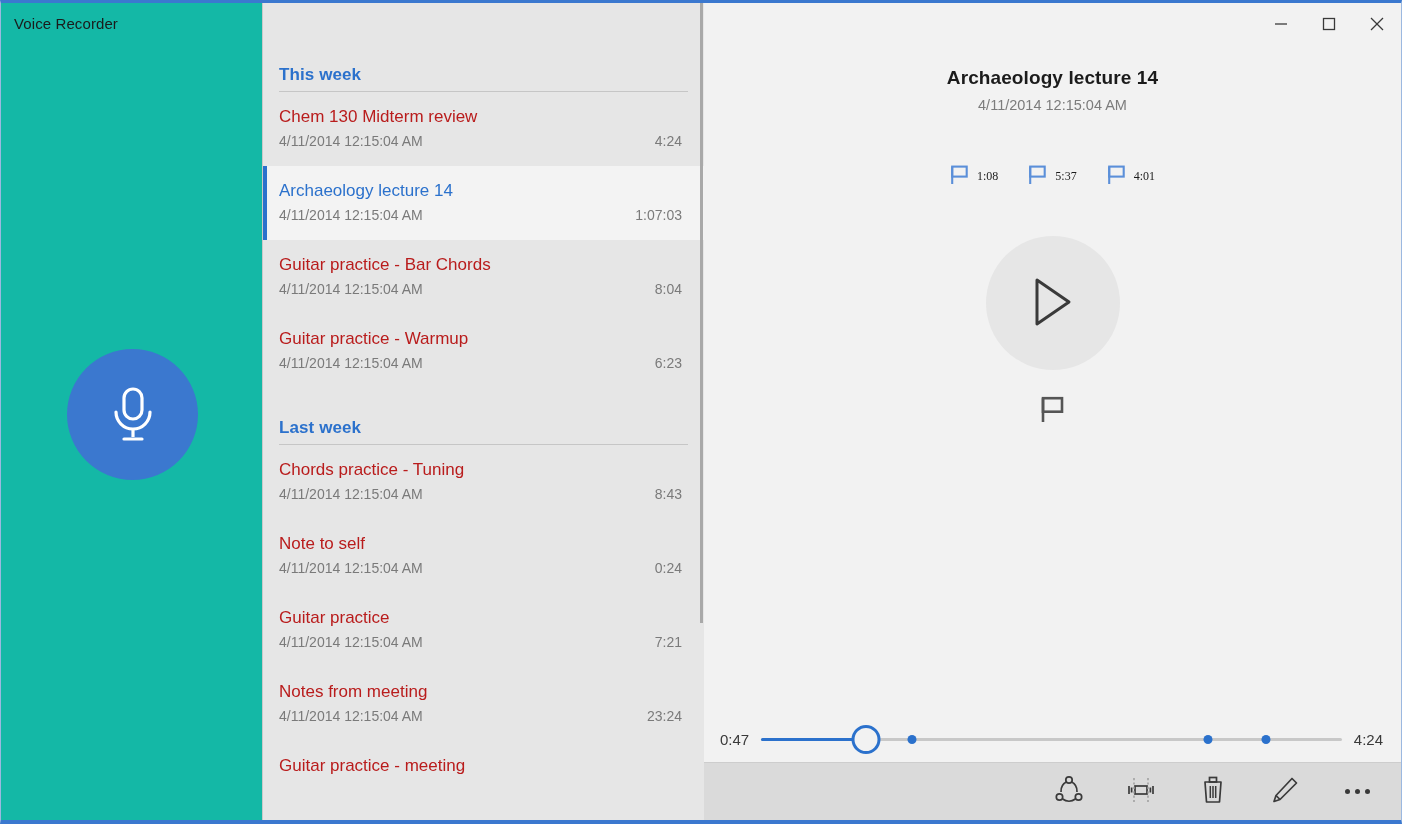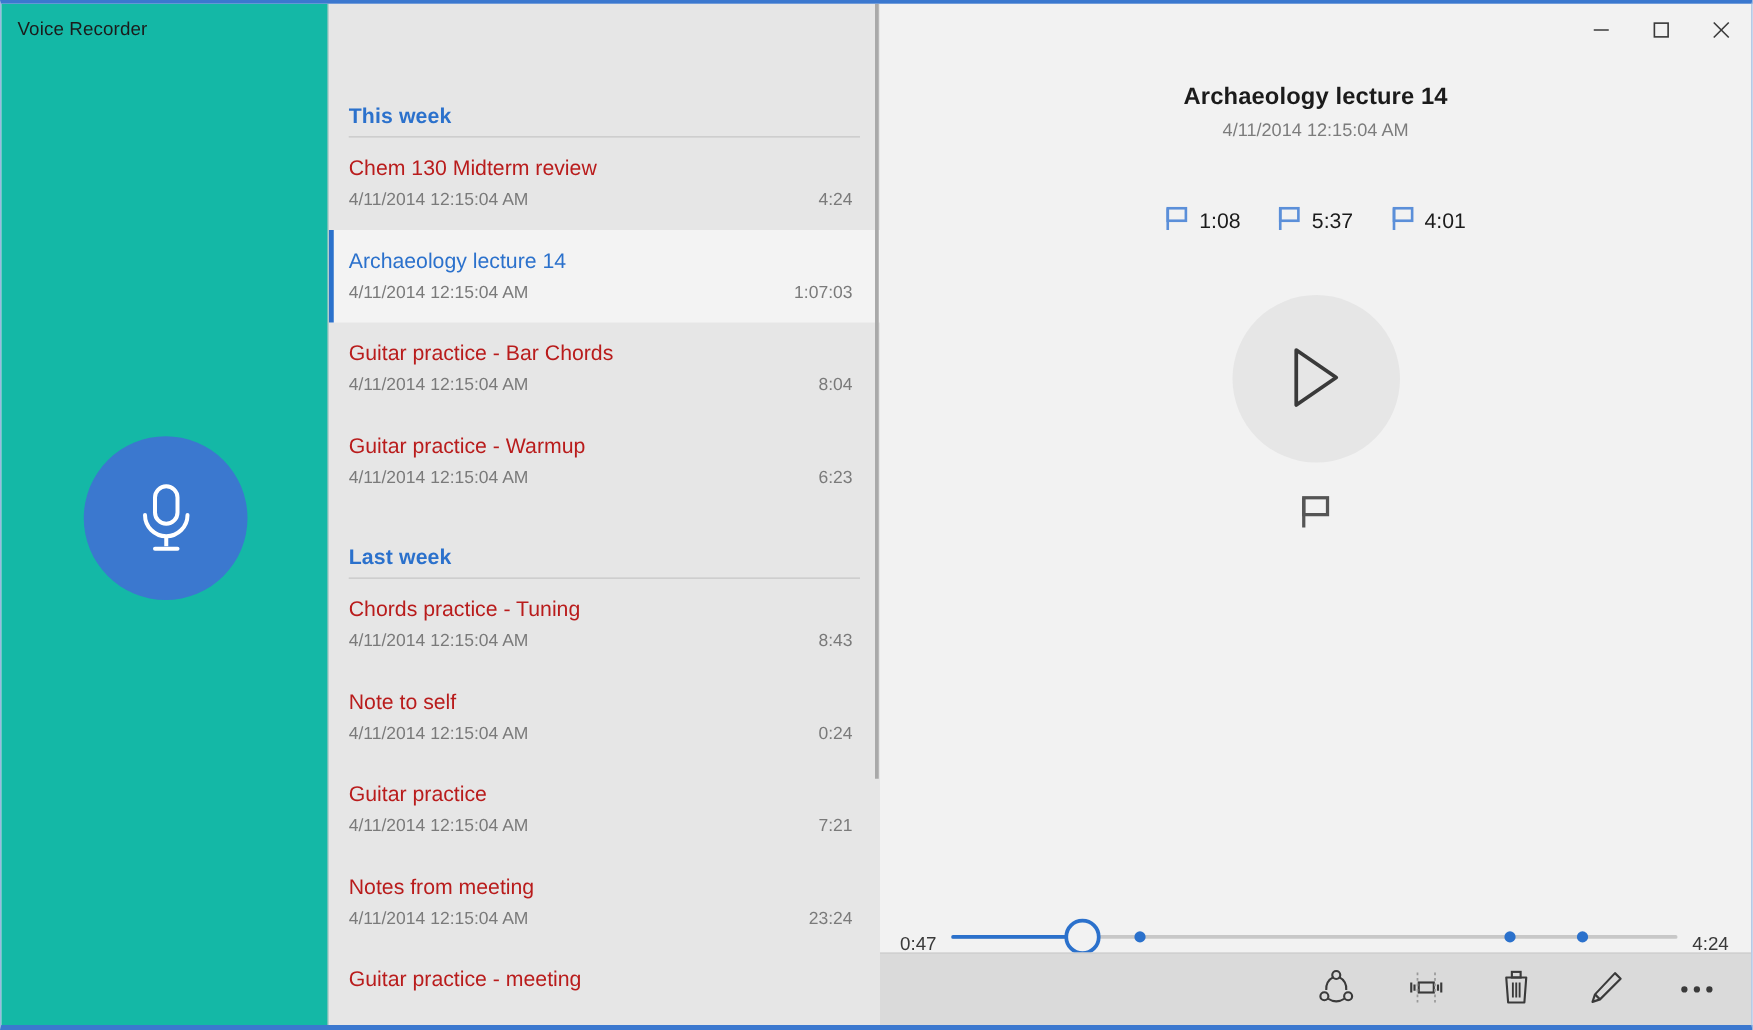--- a/index.html
+++ b/index.html
@@ -67,21 +67,20 @@
     position: relative;
     width: 441px;
     flex: 0 0 441px;
     background: #e6e6e6;
     overflow: hidden;
   }
   .list-inner {
     position: absolute;
     inset: 0;
     padding-top: 0;
-    margin-top: 18px;
   }
   .group-header {
     color: #2b71cc;
     font-size: 17px;
     font-weight: bold;
     padding: 0 0 6px 16px;
     letter-spacing: 0.1px;
   }
   .group-rule {
     height: 1px;
@@ -200,22 +199,23 @@
   .marker-chip {
     display: flex;
     align-items: center;
     gap: 8px;
     background: transparent;
     border: none;
     cursor: pointer;
     padding: 2px 2px;
   }
   .marker-time {
-    font-size: 17px;
+    font-size: 12px;
     color: #1b1b1b;
+    font-family: Liberation Serif, serif;
   }
 
   .play-wrap {
     display: flex;
     justify-content: center;
     margin-top: 46px;
   }
   .play-btn {
     width: 134px;
     height: 134px;
@@ -239,23 +239,23 @@
     border: none;
     cursor: pointer;
     padding: 8px 14px;
   }
 
   
   .seek-row {
     position: absolute;
     left: 0;
     right: 0;
-    bottom: 56px;
-    display: flex;
-    align-items: flex-end;
+    bottom: 66px;
+    display: flex;
+    align-items: center;
     padding: 0 18px 0 16px;
     box-sizing: border-box;
   }
   .seek-cur, .seek-total {
     font-size: 15px;
     color: #3a3a3a;
     flex: 0 0 auto;
   }
   .seek-cur { margin-right: 12px; }
   .seek-total { margin-left: 12px; }

